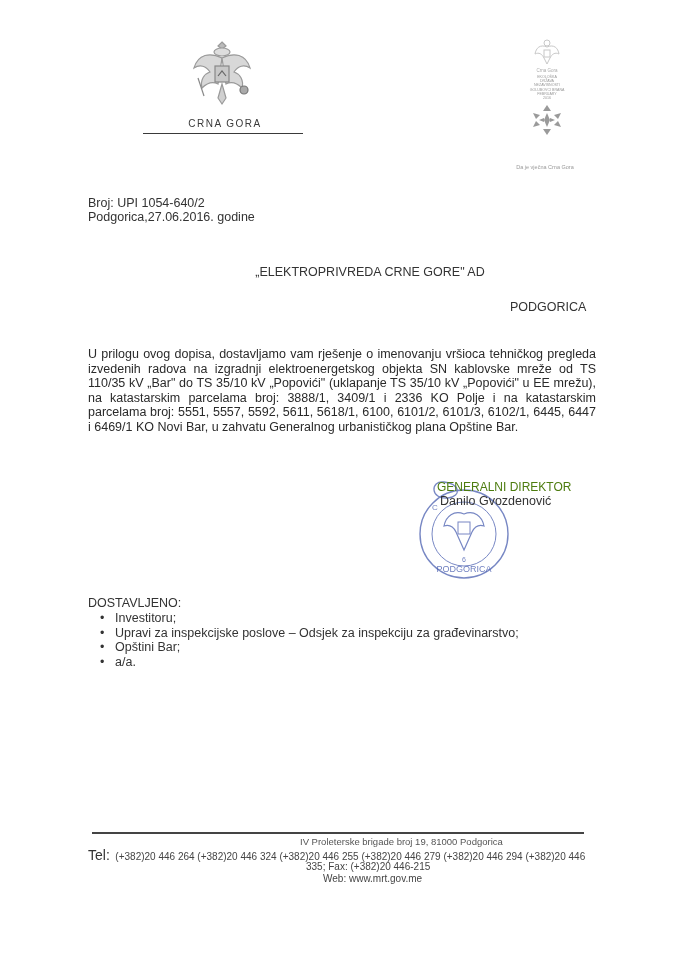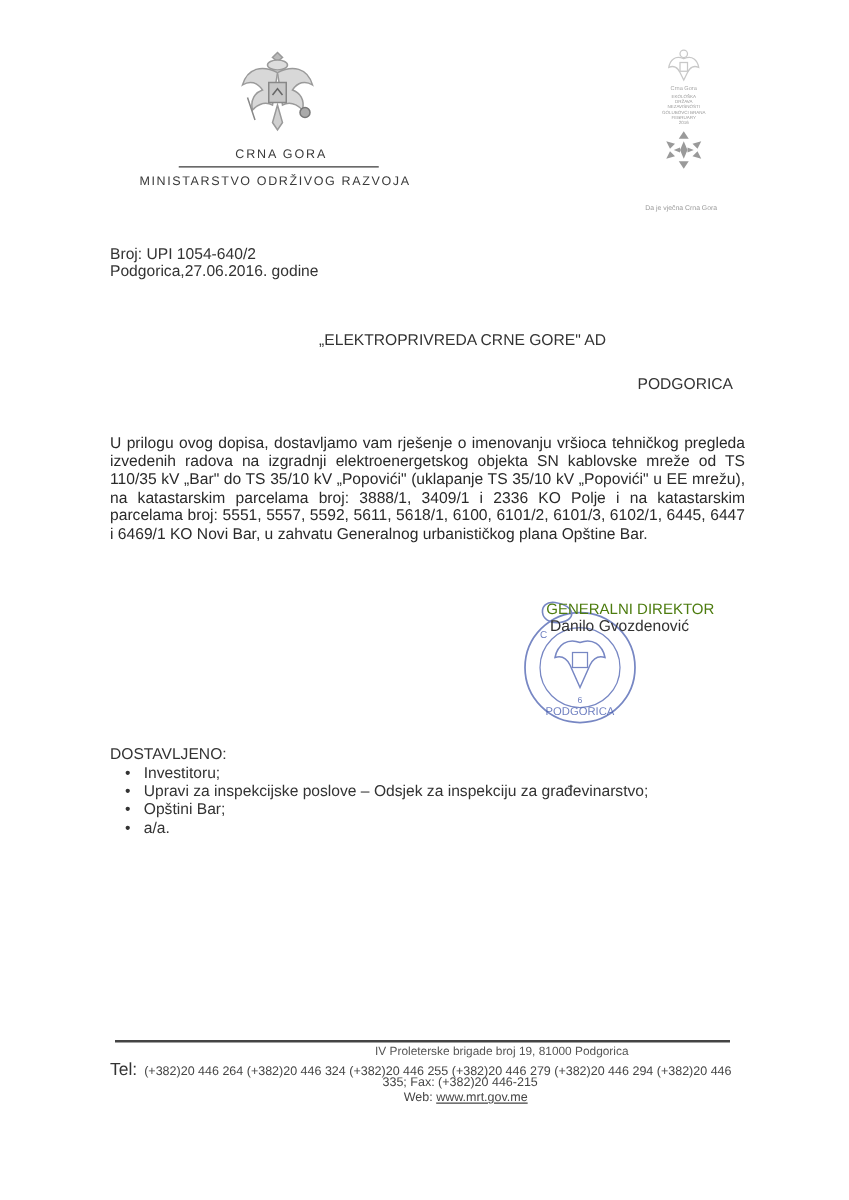--- a/index.html
+++ b/index.html
@@ -50,21 +50,21 @@
     .dist-list li { position: relative; padding-left: 27px; }
     .dist-list li .bullet { position: absolute; left: 12px; top: 0; }
 
     
     .footer-rule { left: 92px; top: 832px; width: 492px; height: 2px; background: #444; }
     .footer-addr { left: 300px; top: 836px; font-size: 9.5px; color: #555; }
     .footer-tel { left: 88px; top: 849px; width: 530px; font-size: 10px; line-height: 12.5px; color: #444; }
     .footer-tel .label { font-family: "Liberation Sans", sans-serif; font-size: 14px; color: #333; }
     .footer-fax { left: 306px; top: 861px; font-size: 10px; color: #444; }
     .footer-web { left: 323px; top: 873px; font-size: 10px; color: #444; }
-    .footer-web a { color: #444; text-decoration: underline; }
+    .footer-web a { color: #444; }
   </style>
 </head>
 <body>
 
 <div class="abs crest">
   <svg viewBox="0 0 64 72">
     <g fill="none" stroke="#9a9a9a" stroke-width="1.2">
       <path d="M32 4 l4 4 l-4 3 l-4 -3 z" fill="#bbb"></path>
       <ellipse cx="32" cy="14" rx="8" ry="4" fill="#ddd"></ellipse>
       <path d="M32 20 C20 14, 8 16, 4 30 C10 26, 16 28, 20 34 C14 36, 10 42, 12 50 C18 44, 24 44, 28 46 Z" fill="#d8d8d8"></path>
@@ -73,21 +73,20 @@
       <path d="M28 38 l4 -5 l4 5" stroke="#666"></path>
       <path d="M32 46 L28 60 L32 66 L36 60 Z" fill="#d0d0d0"></path>
       <line x1="8" y1="40" x2="14" y2="58" stroke="#888"></line>
       <circle cx="54" cy="52" r="4" fill="#aaa" stroke="#777"></circle>
     </g>
   </svg>
 </div>
 <div class="abs country">CRNA GORA</div>
 <div class="abs crest-rule"></div>
 <div class="abs ministry">
-  <div>MINISTARSTVO ODRŽIVOG RAZVOJA</div>
 </div>
 
 <div class="abs emblem">
   <div class="mini-crest">
     <svg viewBox="0 0 26 28" width="26" height="28">
       <g fill="none" stroke="#c8c8c8" stroke-width="1">
         <circle cx="13" cy="5" r="3"></circle>
         <path d="M13 9 C6 6, 2 10, 1 16 C5 14, 8 16, 10 20 L13 26 L16 20 C18 16, 21 14, 25 16 C24 10, 20 6, 13 9 Z"></path>
         <rect x="10" y="12" width="6" height="7"></rect>
       </g>

